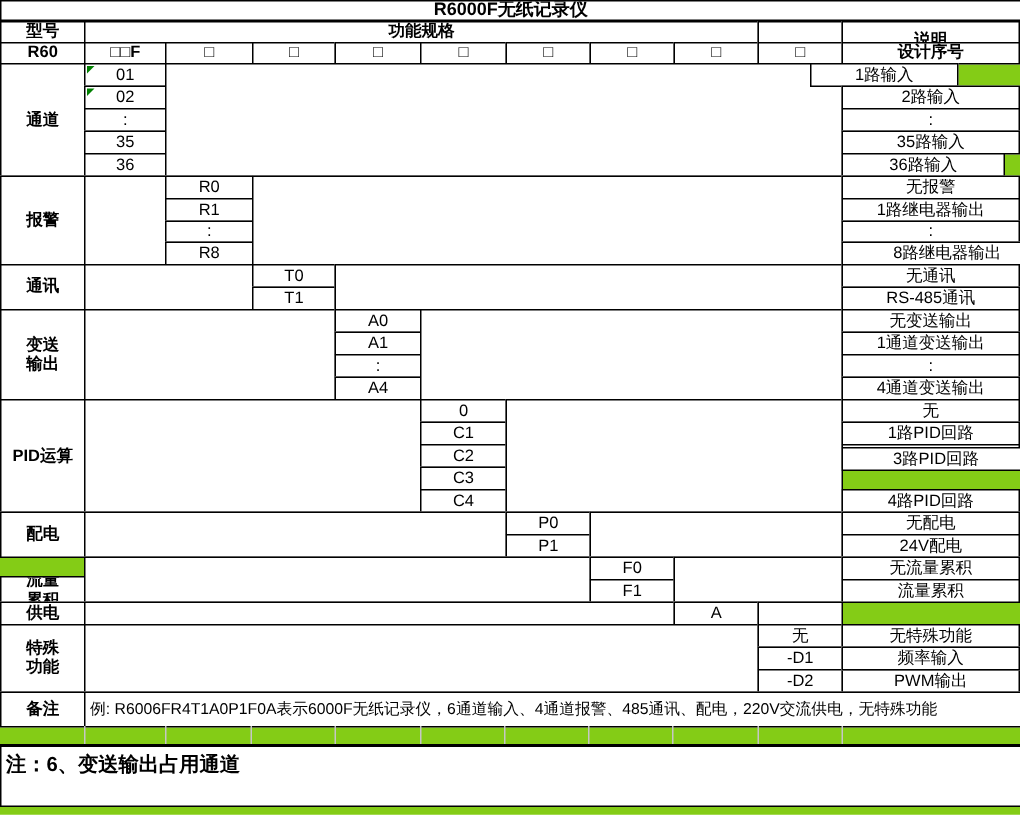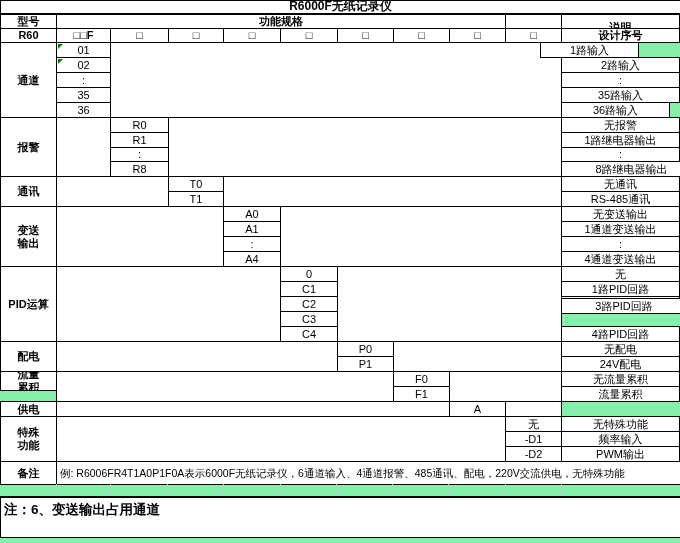--- a/index.html
+++ b/index.html
@@ -3,21 +3,21 @@
 <meta charset="utf-8">
 <style>
   html,body{margin:0;padding:0;}
   body{
     width:680px;height:543px;
     background:#fff;
     font-family:"Liberation Sans","DejaVu Sans",sans-serif;
     color:#000;
     position:relative;
   }
-  #sheet{position:absolute;left:0;top:0;width:680px;height:543px;background:#86efac;overflow:hidden;}
+  #sheet{position:absolute;left:0;top:0;width:680px;height:543px;background:#84cc16;overflow:hidden;}
   .c{
     position:absolute;box-sizing:border-box;
     border:1px solid #000;background:#fff;
     display:flex;align-items:center;justify-content:center;
     font-size:11px;line-height:1.15;text-align:center;
     overflow:hidden;
   }
   .b{font-weight:bold;}
   .lbl{white-space:pre-line;}
   .title{font-size:12px;border-bottom-width:2px;}
@@ -119,21 +119,21 @@
   <div class="c" style="left:561px;top:326px;width:119px;height:16px">4路PID回路</div>
 
   <div class="c b lbl" style="left:0;top:341px;width:57px;height:31px">配电</div>
   <div class="c" style="left:56px;top:341px;width:282px;height:31px"></div>
   <div class="c" style="left:337px;top:341px;width:57px;height:16px">P0</div>
   <div class="c" style="left:337px;top:356px;width:57px;height:16px">P1</div>
   <div class="c" style="left:393px;top:341px;width:169px;height:31px"></div>
   <div class="c" style="left:561px;top:341px;width:119px;height:16px">无配电</div>
   <div class="c" style="left:561px;top:356px;width:119px;height:16px">24V配电</div>
 
-  <div class="c b lbl" style="left:0;top:371px;width:57px;height:20px">流量
+  <div class="c b lbl" style="left:0;top:384px;width:57px;height:20px">流量
 累积</div>
   <div class="c" style="left:56px;top:371px;width:338px;height:31px"></div>
   <div class="c" style="left:393px;top:371px;width:57px;height:16px">F0</div>
   <div class="c" style="left:393px;top:386px;width:57px;height:16px">F1</div>
   <div class="c" style="left:449px;top:371px;width:113px;height:31px"></div>
   <div class="c" style="left:561px;top:371px;width:119px;height:16px">无流量累积</div>
   <div class="c" style="left:561px;top:386px;width:119px;height:16px">流量累积</div>
 
   <div class="c b lbl" style="left:0;top:401px;width:57px;height:16px">供电</div>
   <div class="c" style="left:56px;top:401px;width:394px;height:16px"></div>

